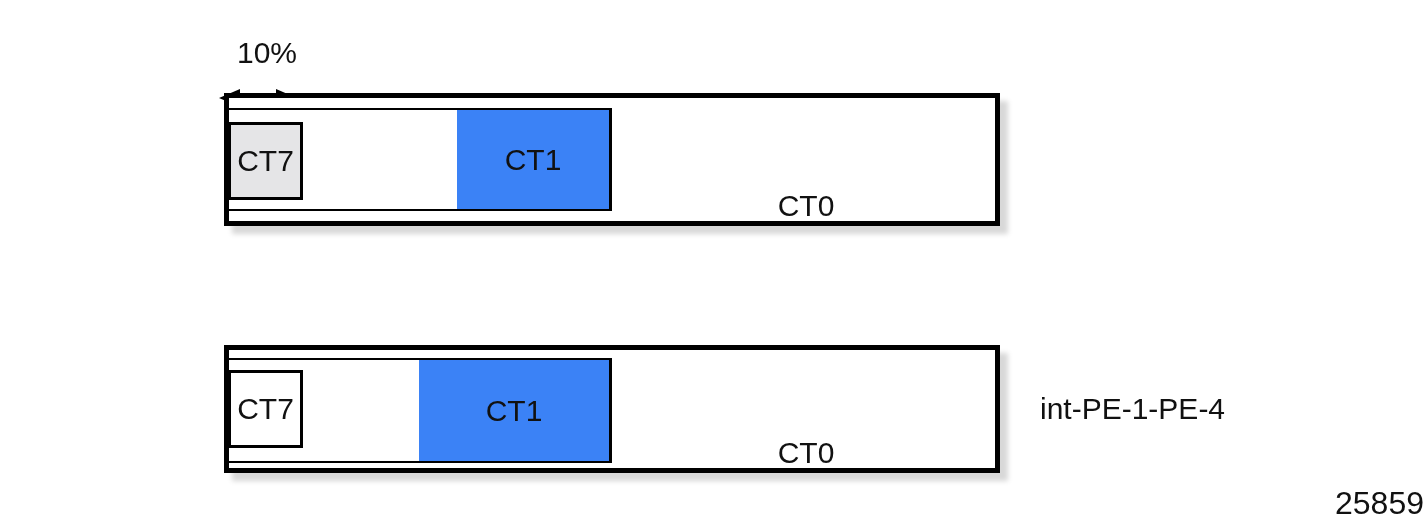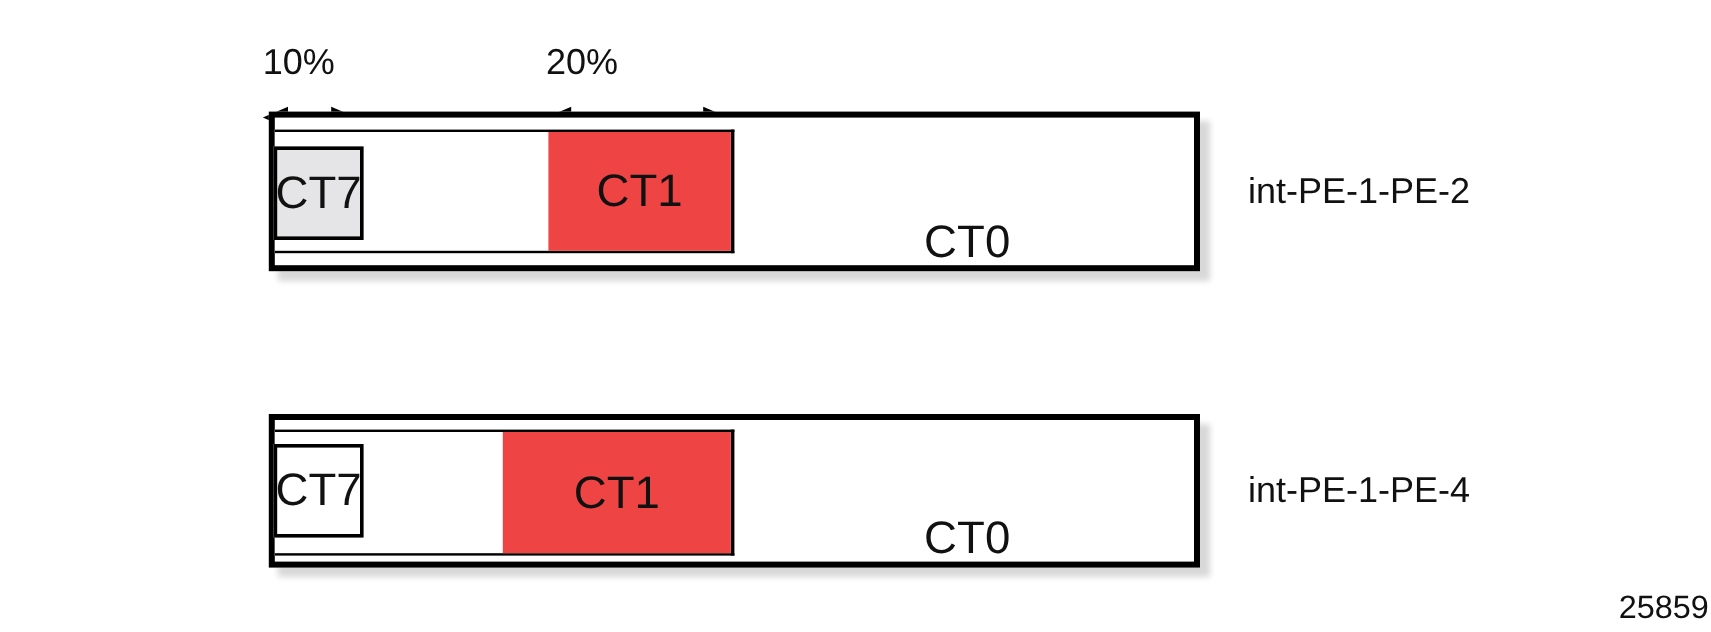--- a/index.html
+++ b/index.html
@@ -36,21 +36,21 @@
     border-right:3px solid #000;
     background:#ffffff;
   }
   .g1 .band{top:10px;height:103px;}
   .g2 .band{top:8px;height:105px;}
 
   
   .ct1{
     position:absolute;
     right:0;top:0;bottom:0;
-    background:#ef4444;
+    background:#3b82f6;
     display:flex;align-items:center;justify-content:center;
   }
   .g1 .ct1{width:152px;}
   .g2 .ct1{width:190px;}
 
   
   .ct7{
     position:absolute;
     left:-1px;
     width:75px;
@@ -62,26 +62,26 @@
   .g1 .ct7{top:24px;height:78px;background:#e5e5e7;}
   .g2 .ct7{top:20px;height:78px;background:#ffffff;}
 
   
   .ct0{
     position:absolute;
     left:388px;right:0;top:0;bottom:0;
     display:flex;align-items:flex-end;justify-content:center;
   }
 
-  .seg-label{font-size:38px;line-height:1;color:#111;}
+  .seg-label{font-size:30px;line-height:1;color:#111;}
 
   
   .annot{
     position:absolute;
-    display:flex;flex-direction:column;align-items:flex-start;gap:16px;
+    display:flex;flex-direction:column;align-items:flex-end;gap:16px;
   }
   .annot .pct{font-size:30px;line-height:34px;color:#111;}
   .annot.a10{left:219px;top:36px;width:78px;}
   .annot.a20{left:455px;top:36px;width:152px;}
   .annot.a25{left:418px;top:288px;width:192px;}
 
   .darrow{
     display:flex;align-items:center;
     width:100%;height:18px;margin-top:3px;
   }
@@ -97,61 +97,52 @@
     display:flex;align-items:center;
     font-size:30px;color:#111;
   }
   .iface.g1{top:93px;height:133px;}
   .iface.g2{top:345px;height:128px;}
 
   
   .fignum{
     position:absolute;
     right:2px;bottom:5px;
-    font-size:27px;color:#111;
+    font-size:32px;color:#111;
   }
 </style>
 </head>
 <body>
 
 <div class="canvas">
 
   <div class="annot a10">
     <div class="pct">10%</div>
     <div class="darrow">
       <span class="ah l"></span>
       <span class="shaft"></span>
       <span class="ah r"></span>
     </div>
   </div>
 
-  <div class="annot a20">
-    <div class="pct">20%</div>
-    <div class="darrow">
-      <span class="ah l"></span>
-      <span class="shaft"></span>
-      <span class="ah r"></span>
-    </div>
-  </div>
 
   <div class="bar g1">
     <div class="band">
       <div class="ct1">
         <span class="seg-label">CT1</span>
       </div>
     </div>
     <div class="ct7">
       <span class="seg-label">CT7</span>
     </div>
     <div class="ct0">
       <span class="seg-label">CT0</span>
     </div>
   </div>
 
-  <div class="iface g1">int-PE-1-PE-2</div>
 
 
   <div class="bar g2">
     <div class="band">
       <div class="ct1">
         <span class="seg-label">CT1</span>
       </div>
     </div>
     <div class="ct7">
       <span class="seg-label">CT7</span>

